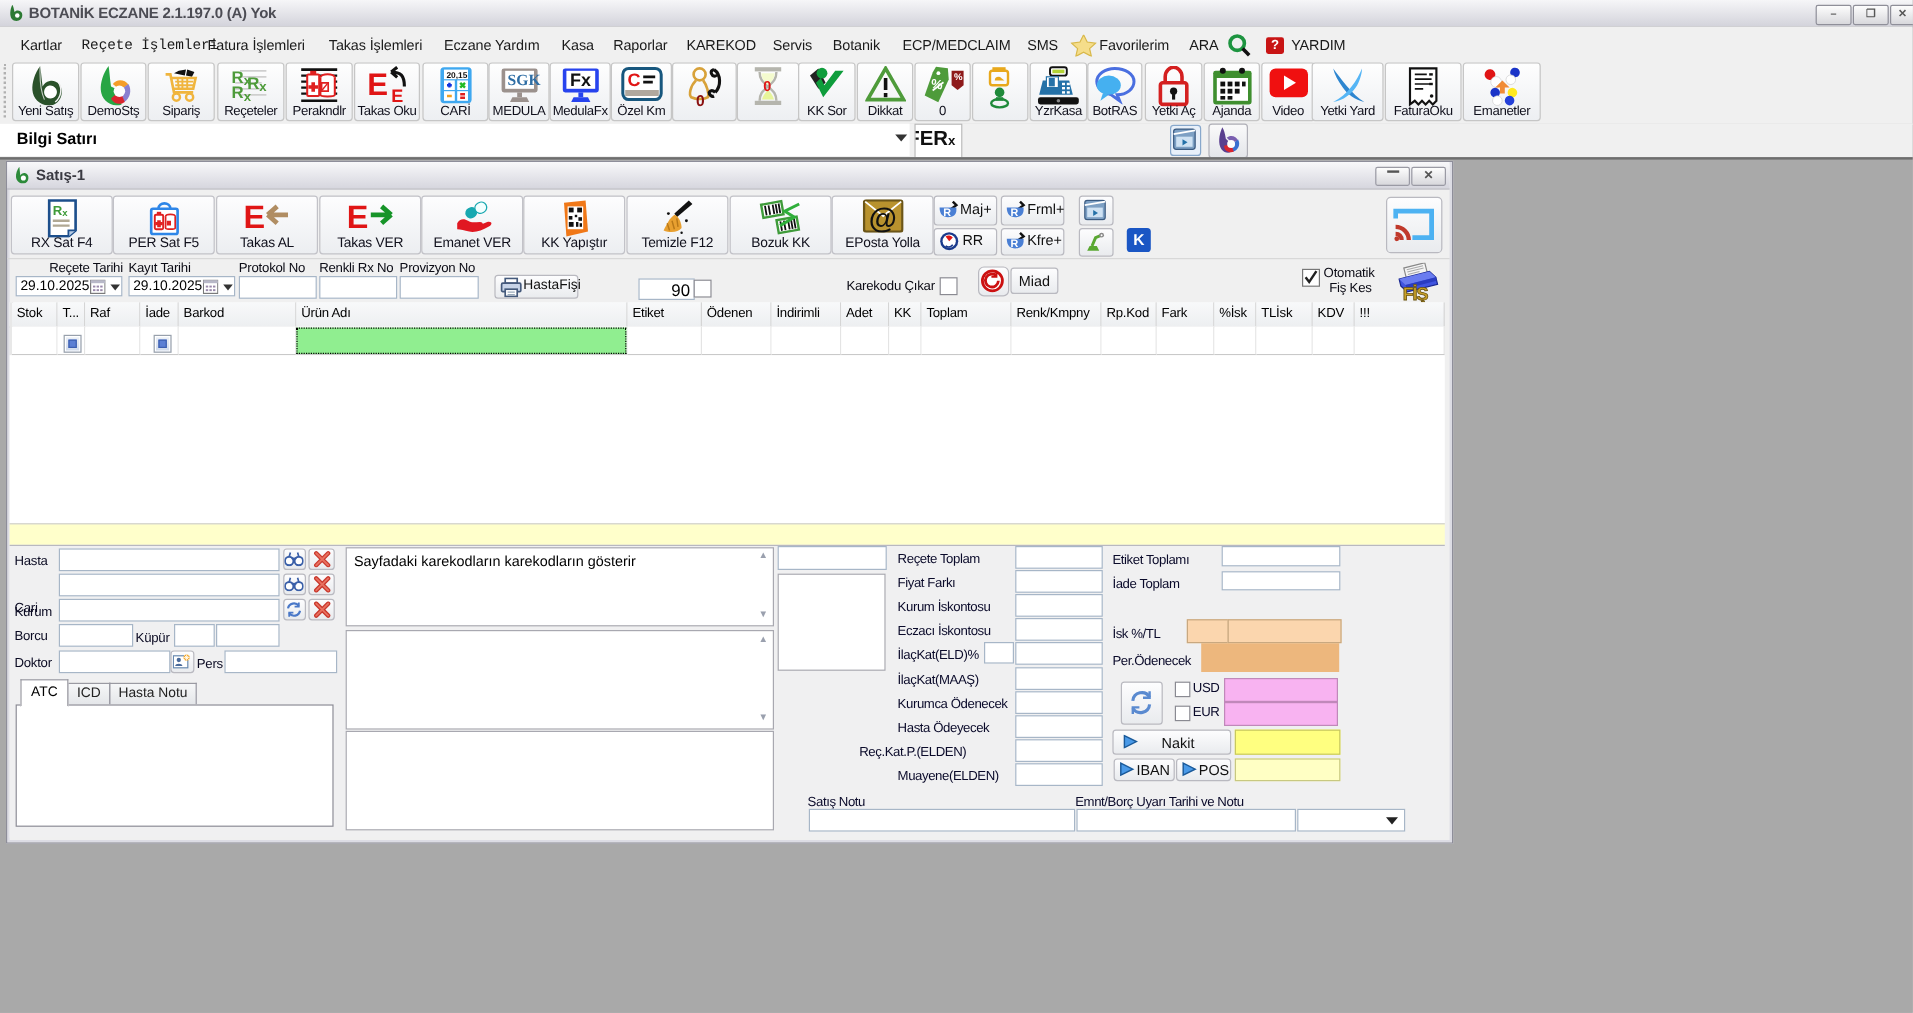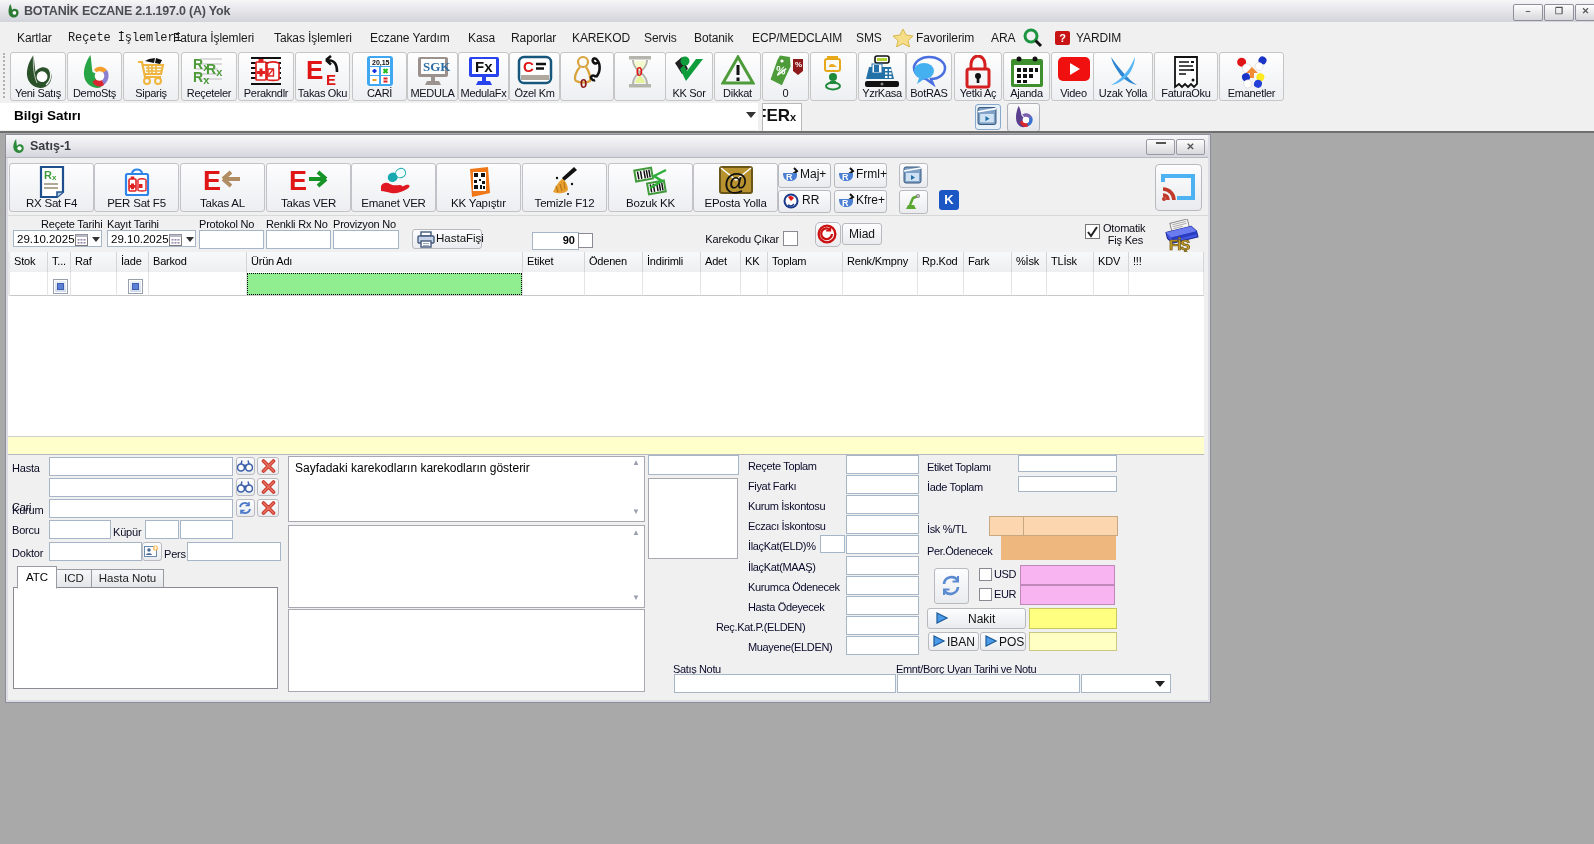--- a/index.html
+++ b/index.html
@@ -302,21 +302,21 @@
         <rect x="2" y="2" width="32" height="24" rx="5" fill="#f01010"></rect>
         <path d="M14 8 L24 14 L14 20 Z" fill="#fff"></path>
       </svg></div>
     <div class="lb">Video</div>
   </div>
 <div class="ab tbtn" style="left:1093px;width:58px;">
     <div class="ic"><svg width="32" height="32" viewBox="0 0 32 32">
         <path d="M4 2 C10 10 20 24 30 30 C22 28 16 24 12 18 C8 12 5 7 4 2 Z" fill="#2e86d0"></path>
         <path d="M28 2 C24 12 16 24 4 30 C12 29 20 23 24 16 C27 10 28 5 28 2 Z" fill="#55b5f5"></path>
       </svg></div>
-    <div class="lb">Uzak Yolla</div>
+    <div class="lb">Yetki Yard</div>
   </div>
 <div class="ab tbtn" style="left:1154px;width:62px;">
     <div class="ic"><svg width="28" height="34" viewBox="0 0 28 34">
         <path d="M3 2 H25 V29 L22 32 L19 29 L16 32 L13 29 L10 32 L7 29 L3 32 Z" fill="#fff" stroke="#111" stroke-width="1.8"></path>
         <g stroke="#111" stroke-width="1.4">
           <path d="M7 7 H17 M7 11 H21 M7 15 H21 M7 19 H14"></path>
         </g>
         <g fill="#111">
           <rect x="19" y="6" width="3" height="2"></rect>
           <rect x="19" y="14" width="3" height="2"></rect>
@@ -573,21 +573,21 @@
 <div class="ab inp" style="left:333px;top:230px;width:64px;height:17px;"></div>
 <div class="ab sbtn" style="left:412px;top:229px;width:68px;height:18px;">
     <svg style="position:absolute;left:3px;top:1px" width="20" height="17" viewBox="0 0 20 17">
       <rect x="5" y="1" width="10" height="4" fill="#fff" stroke="#455a7c" stroke-width="1.4"></rect>
       <rect x="2" y="5" width="16" height="7" rx="1" fill="#c8d4e8" stroke="#455a7c" stroke-width="1.4"></rect>
       <rect x="5" y="10" width="10" height="6" fill="#fff" stroke="#455a7c" stroke-width="1.4"></rect>
       <path d="M7 12.5 h6 M7 14.5 h6" stroke="#9ab" stroke-width="1"></path>
     </svg>
     <span style="position:absolute;left:23px;top:2px;font-size:11.5px;">HastaFişi</span>
   </div>
-<div class="ab inp" style="left:532px;top:232px;width:42px;height:15px;font-size:11px;text-align:right;padding:1px 3px 0 0;font-weight:bold;">90</div>
+<div class="ab inp" style="left:532px;top:232px;width:42px;height:15px;font-size:14px;text-align:right;padding:1px 3px 0 0;">90</div>
 <div class="ab cbx" style="left:578px;top:233px;"></div>
 <div class="ab flbl" style="left:700px;top:233px;width:79px;text-align:right;">Karekodu Çıkar</div>
 <div class="ab cbx" style="left:783px;top:231px;"></div>
 <div class="ab sbtn" style="left:815px;top:222px;width:24px;height:23px;border-radius:5px;"><svg width="20" height="20" style="margin:1px 1px" viewBox="0 0 24 24">
       <circle cx="12" cy="12" r="10" fill="#fff" stroke="#cc1111" stroke-width="2.8"></circle>
       <path d="M16 7 A 6.5 6.5 0 1 0 18 12" fill="none" stroke="#cc1111" stroke-width="2.8"></path>
       <path d="M16 3 V8 H11" fill="none" stroke="#cc1111" stroke-width="2"></path>
     </svg></div>
 <div class="ab sbtn" style="left:842px;top:223px;width:38px;height:20px;text-align:center;line-height:20px;">Miad</div>
 <div class="ab" style="left:1085px;top:224px;width:13px;height:13px;background:#fff;border:1px solid #777;"><svg width="13" height="13" viewBox="0 0 13 13">

